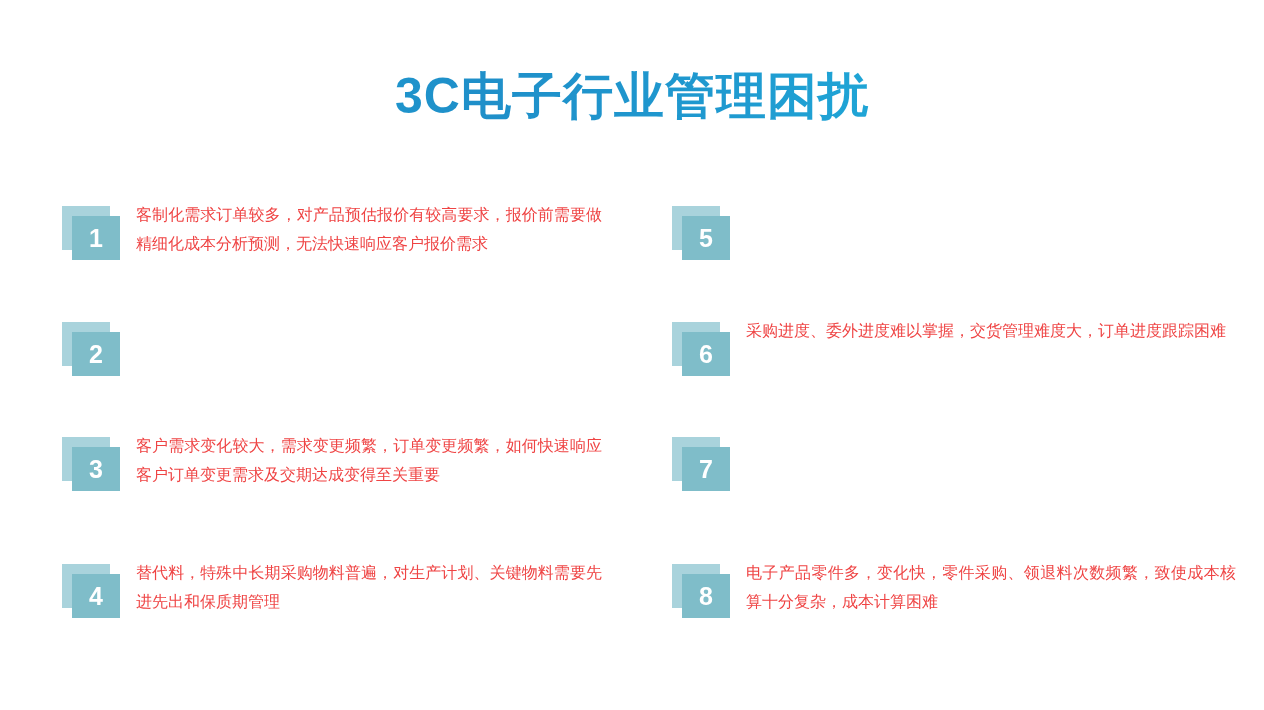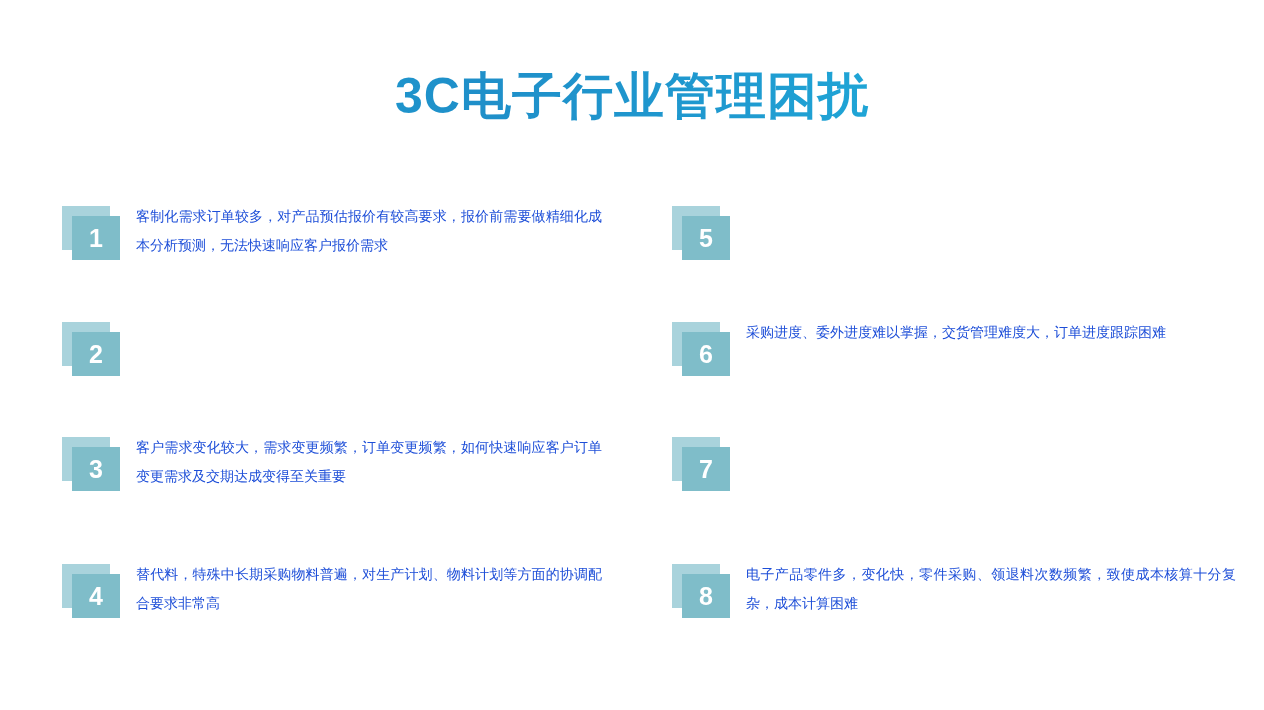--- a/index.html
+++ b/index.html
@@ -97,24 +97,24 @@
   .badge .num {
     color: #ffffff;
     font-size: 25px;
     font-weight: bold;
     line-height: 1;
     font-family: "Liberation Sans", "DejaVu Sans", sans-serif;
   }
 
   
   .body-text {
-    font-family: Liberation Serif, serif;
-    font-size: 14px;
+    font-family: Liberation Mono, monospace;
+    font-size: 16px;
     line-height: 29px;
-    color: #1d4ed8;
+    color: #ef4444;
     margin-left: 16px;
     text-align: justify;
     text-justify: inter-character;
   }
 
   
   .col-left .body-text  { width: 466px; }
   .col-right .body-text { width: 490px; }
 
   
@@ -169,21 +169,21 @@
         <div class="body-text">客户需求变化较大，需求变更频繁，订单变更频繁，如何快速响应客户订单变更需求及交期达成变得至关重要</div>
       </div>
 
       <div class="item i3">
         <div class="badge">
           <div class="back"></div>
           <div class="front">
             <span class="num">4</span>
           </div>
         </div>
-        <div class="body-text">替代料，特殊中长期采购物料普遍，对生产计划、物料计划等方面的协调配合要求非常高</div>
+        <div class="body-text">替代料，特殊中长期采购物料普遍，对生产计划、关键物料需要先进先出和保质期管理</div>
       </div>
 
     </div>
 
     <div class="col col-right">
 
       <div class="item i0">
         <div class="badge">
           <div class="back"></div>
           <div class="front">

